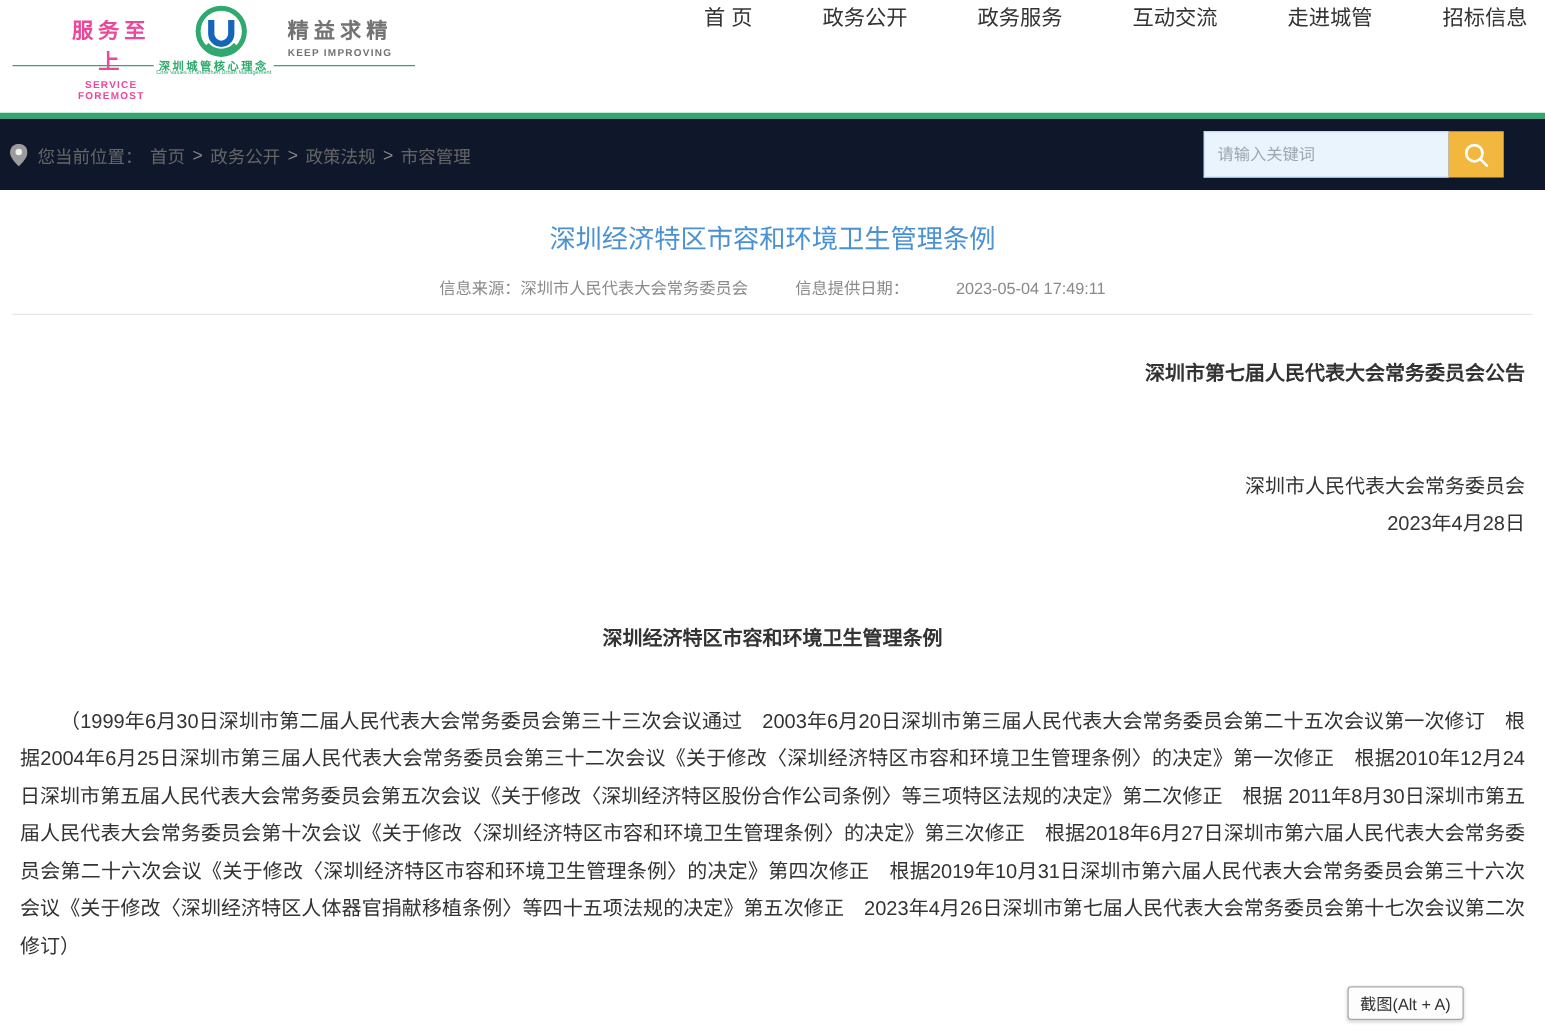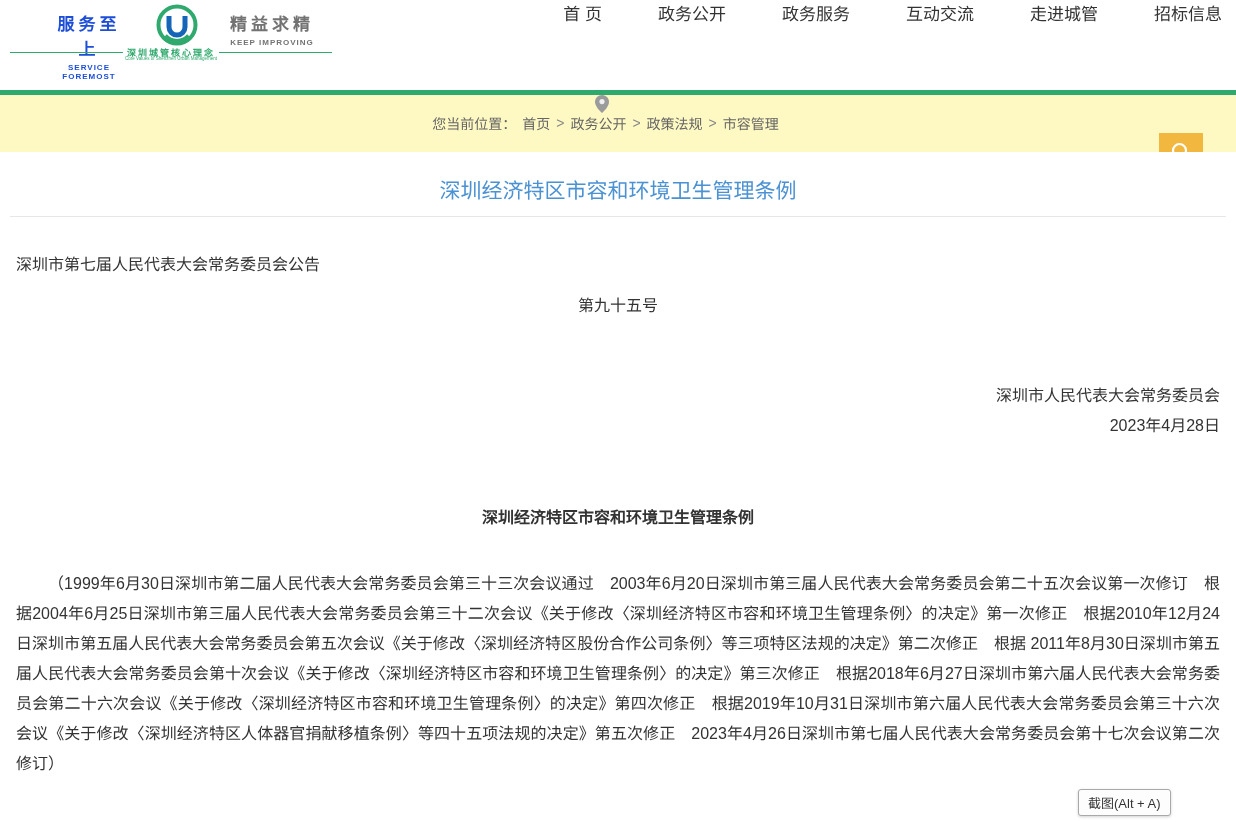--- a/index.html
+++ b/index.html
@@ -7,58 +7,58 @@
     font-family:"Liberation Sans","DejaVu Sans",sans-serif; color:#333; }
 
   
   .header { position:relative; height:90px; background:#fff; }
   .logo-block { position:absolute; left:10px; top:2px; width:322px; height:86px; }
   .slogan { position:absolute; top:8px; text-align:center; }
   .slogan-left { left:20px; width:100px; }
   .slogan-right { left:212px; width:100px; }
   .slogan .cn { font-size:17px; font-weight:bold; letter-spacing:4px; }
   .slogan .en { font-size:8px; font-weight:bold; letter-spacing:1px; margin-top:3px; }
-  .slogan-left .cn, .slogan-left .en { color:#1d4ed8;margin-left:18px; }
+  .slogan-left .cn, .slogan-left .en { color:#ec4899;margin-left:18px; }
   .slogan-right .cn, .slogan-right .en { color:#737373; }
   .emblem { position:absolute; left:146px; top:2px; width:42px; height:42px; }
   .core-line { position:absolute; left:0; top:44px; width:100%; display:flex; align-items:center; }
   .core-line .rule { flex:1; height:1px; background:#2fa96d; }
   .core-line .core-cn { font-size:9px; font-weight:bold; color:#2fa96d; letter-spacing:2px; padding:0 4px; white-space:nowrap; }
   .core-en { position:absolute; left:0; top:53px; width:100%; text-align:center; font-size:5px; color:#2fa96d; transform:scale(.9); }
   .agency { position:absolute; left:0; top:62px; width:100%; text-align:center;
     font-size:17px; font-weight:bold; color:#1566b8; letter-spacing:3.5px; white-space:nowrap; }
 
   .main-nav { position:absolute; right:14px; top:0; height:90px; display:flex; align-items:flex-start; gap:56px; }
   .main-nav a { font-size:17px; color:#333; text-decoration:none; cursor:pointer; white-space:nowrap; }
 
   .green-bar { height:5px; background:#2fa96d; }
 
   
-  .crumb-bar { height:57px; background:#fef9c3; display:flex; align-items:center; padding:0 33px 0 8px;flex-direction:column; }
+  .crumb-bar { height:57px; background:#0f172a; display:flex; align-items:center; padding:0 33px 0 8px; }
   .pin-icon { width:14px; height:18px; margin-right:8px; flex:none; }
   .crumb-text { font-size:14px; color:#666; display:flex; align-items:center; gap:6px; white-space:nowrap; }
   .crumb-text a { color:#666; text-decoration:none; cursor:pointer;text-align:center; }
   .crumb-sep { color:#888; }
   .search-box { margin-left:auto; display:flex; align-items:center; }
   .search-input { width:196px; height:37px; background:#eaf4fc; border:1px solid #cfe3f4; border-right:none;
     padding:0 10px; font-size:13px; color:#333; outline:none; }
   .search-input::placeholder { color:#9aa7b1; }
   .search-btn { width:44px; height:37px; background:#f2b73f; border:none; cursor:pointer;
     display:flex; align-items:center; justify-content:center; }
 
   
   .article { background:#fff; padding:22px 16px 0 16px; position:relative; }
   .art-title { text-align:center; font-size:21px; color:#4b92d3; font-weight:400; }
   .art-meta { margin-top:16px; text-align:center; font-size:13px; color:#8a8a8a; }
   .art-meta .m-src { margin-right:34px; }
   .art-meta .m-datelabel { margin-right:34px; }
   .divider { margin:12px -6px 0 -6px; border-bottom:1px solid #e7e7e7; }
 
   .art-body { font-size:16px; line-height:30px; color:#333; }
-  .h-announce { margin-top:33px; text-align:left; font-size:16px; font-weight:normal; }
+  .h-announce { margin-top:33px; text-align:right; font-size:16px; font-weight:bold; }
   .h-number { margin-top:11px; text-align:center; font-size:16px; }
   .p-indent { text-indent:2em; text-align:justify; }
   .p1 { margin-top:38px; }
   .sig-block { margin-top:60px; text-align:right; }
   .h-law { margin-top:62px; text-align:center; font-size:16px; font-weight:bold; }
   .p-history { margin-top:36px; }
 
   .tooltip { position:absolute; left:1078px; top:789px; background:#fdfdfd; border:1px solid #a9a9a9;
     border-radius:3px; padding:3px 9px; font-size:13px; color:#333; white-space:nowrap;
     box-shadow:0 1px 3px rgba(0,0,0,.18); z-index:5; }
@@ -110,36 +110,41 @@
     <span>您当前位置：</span>
     <a>首页</a>
     <span class="crumb-sep">&gt;</span>
     <a>政务公开</a>
     <span class="crumb-sep">&gt;</span>
     <a>政策法规</a>
     <span class="crumb-sep">&gt;</span>
     <a>市容管理</a>
   </div>
   <div class="search-box">
+    <input class="search-input" type="text" placeholder="请输入关键词" style="">
     <button class="search-btn">
       <svg width="22" height="22" viewBox="0 0 22 22">
         <circle cx="9.5" cy="9.5" r="6.5" fill="none" stroke="#fff" stroke-width="2.2"></circle>
         <line x1="14.5" y1="14.5" x2="19.5" y2="19.5" stroke="#fff" stroke-width="2.2" stroke-linecap="round"></line>
       </svg>
     </button>
   </div>
 </div>
 
 <main class="article">
   <h1 class="art-title">深圳经济特区市容和环境卫生管理条例</h1>
+  <div class="art-meta">
+    <span class="m-src"><span>信息来源：</span><span>深圳市人民代表大会常务委员会</span></span>
+    <span class="m-datelabel">信息提供日期：</span>
+    <span>2023-05-04 17:49:11</span>
+  </div>
   <div class="divider"></div>
 
   <div class="art-body">
     <div class="h-announce">深圳市第七届人民代表大会常务委员会公告</div>
-    <div class="h-number">第九十五号</div>
     <div class="sig-block">
       <div>深圳市人民代表大会常务委员会</div>
       <div>2023年4月28日</div>
     </div>
     <div class="h-law">深圳经济特区市容和环境卫生管理条例</div>
     <p class="p-indent p-history">（1999年6月30日深圳市第二届人民代表大会常务委员会第三十三次会议通过　2003年6月20日深圳市第三届人民代表大会常务委员会第二十五次会议第一次修订　根据2004年6月25日深圳市第三届人民代表大会常务委员会第三十二次会议《关于修改〈深圳经济特区市容和环境卫生管理条例〉的决定》第一次修正　根据2010年12月24日深圳市第五届人民代表大会常务委员会第五次会议《关于修改〈深圳经济特区股份合作公司条例〉等三项特区法规的决定》第二次修正　根据 2011年8月30日深圳市第五届人民代表大会常务委员会第十次会议《关于修改〈深圳经济特区市容和环境卫生管理条例〉的决定》第三次修正　根据2018年6月27日深圳市第六届人民代表大会常务委员会第二十六次会议《关于修改〈深圳经济特区市容和环境卫生管理条例〉的决定》第四次修正　根据2019年10月31日深圳市第六届人民代表大会常务委员会第三十六次会议《关于修改〈深圳经济特区人体器官捐献移植条例〉等四十五项法规的决定》第五次修正　2023年4月26日深圳市第七届人民代表大会常务委员会第十七次会议第二次修订）</p>
   </div>
 </main>
 
 <div class="tooltip">截图(Alt + A)</div>

